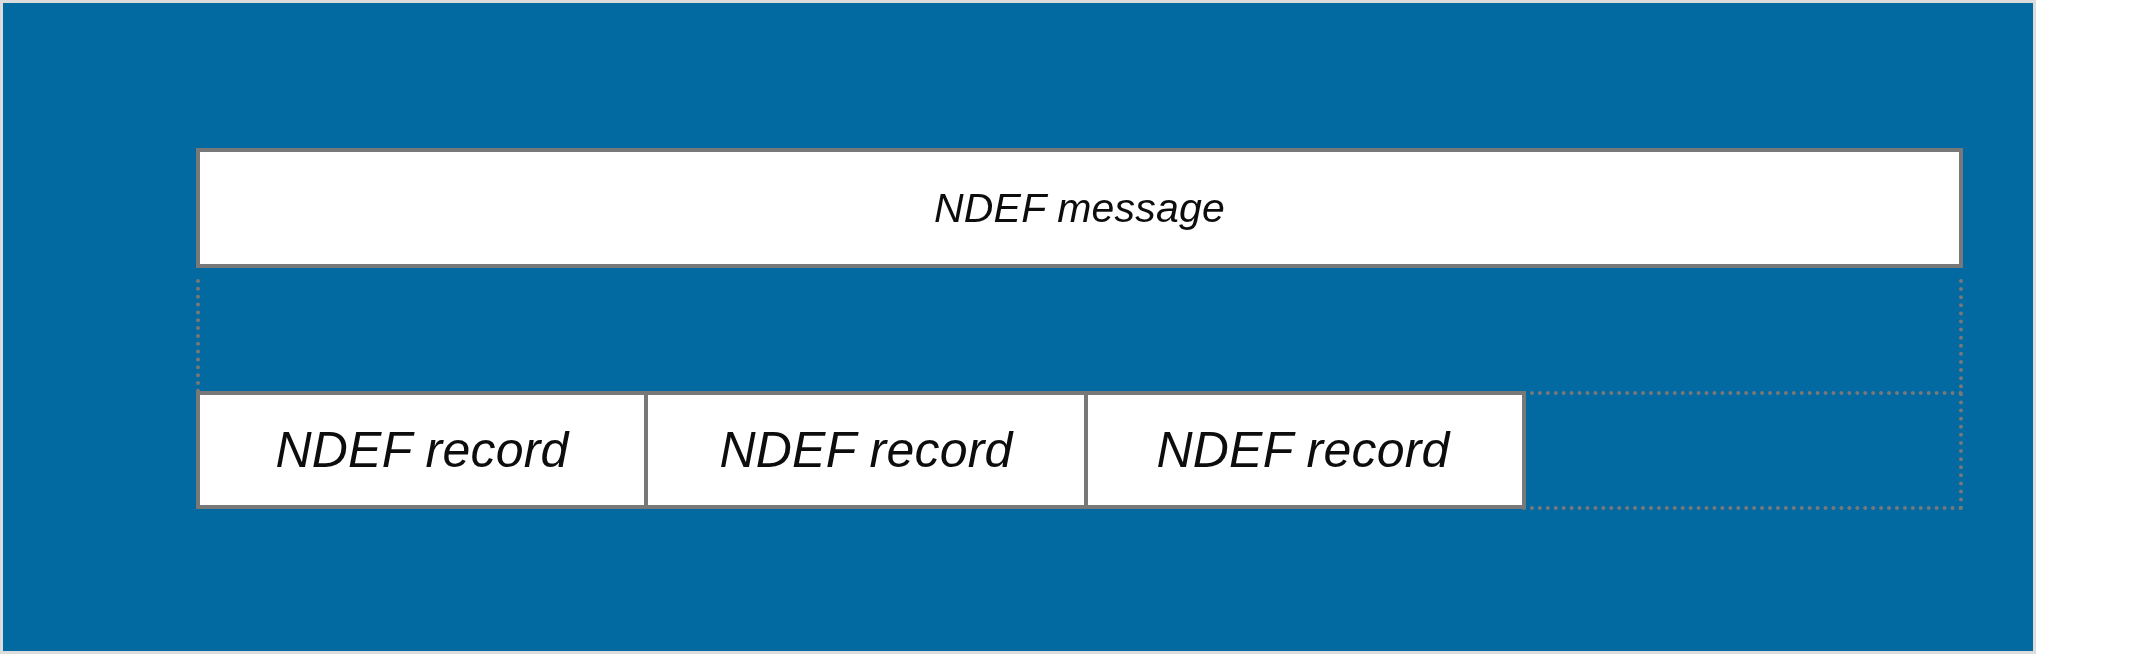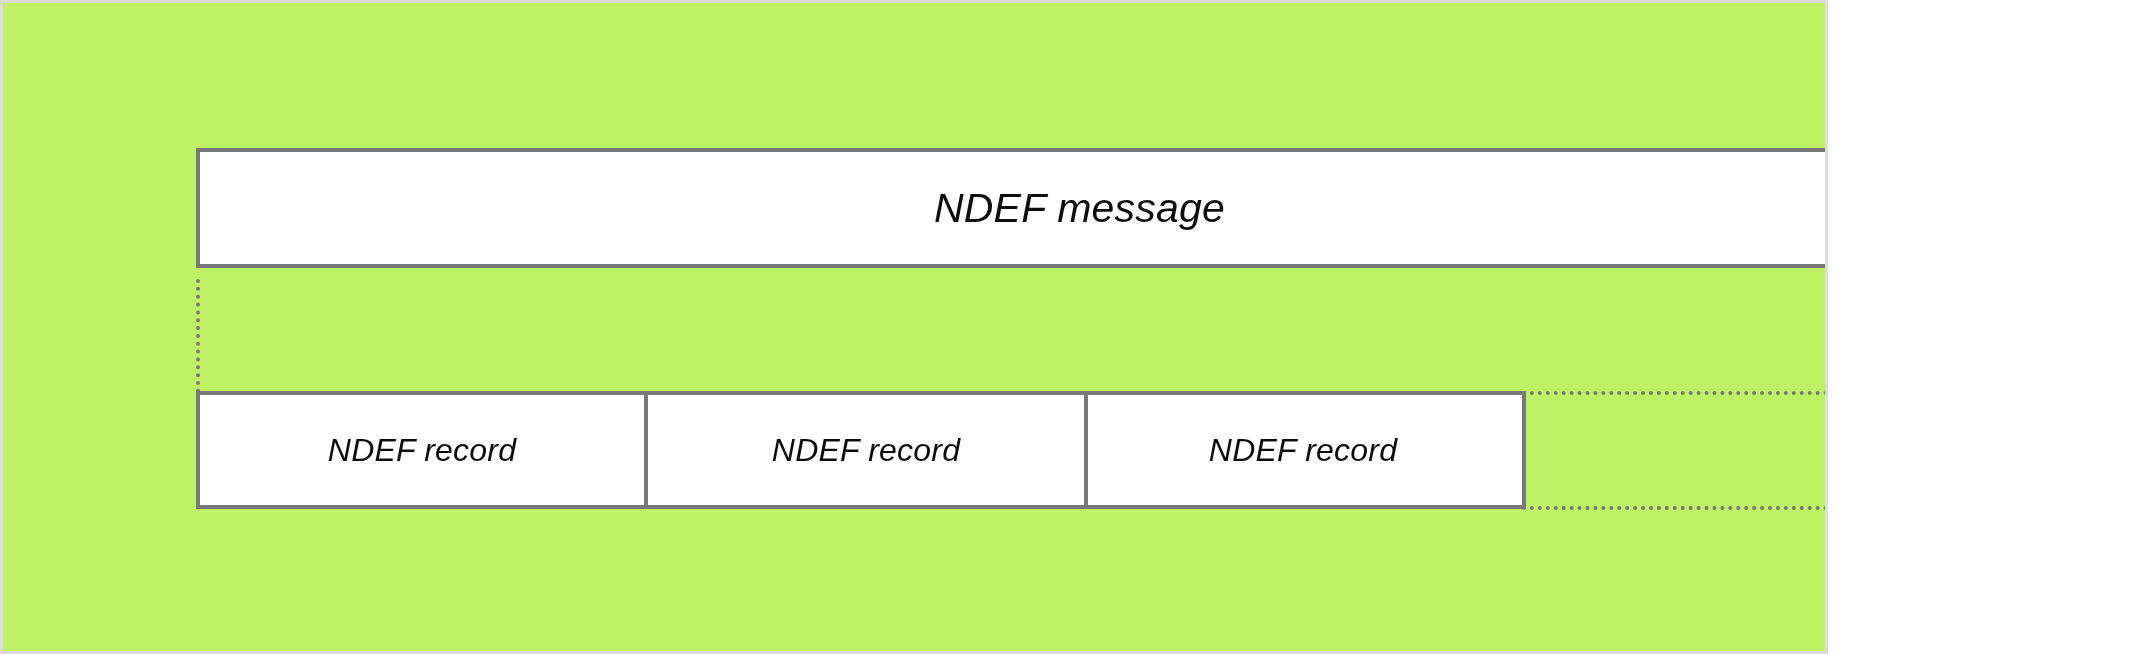--- a/index.html
+++ b/index.html
@@ -3,23 +3,23 @@
 <meta charset="utf-8">
 <style>
   html, body {
     margin: 0;
     padding: 0;
     background: #ffffff;
   }
 
   .page {
     position: relative;
-    width: 1828px;
+    width: 2036px;
     height: 654px;
-    background: #bef264;
+    background: #0369a1;
     border: 3px solid #dcdcdc;
     box-sizing: border-box;
     overflow: hidden;
     font-family: "Liberation Sans", sans-serif;
     text-decoration: underline;
   }
 
   .diagram {
     position: absolute;
     left: 0;
@@ -112,21 +112,21 @@
     background: #ffffff;
   }
 
   .record-cell.cell-0 { width: 444px; }
   .record-cell.cell-1 { width: 440px; border-left: 4px solid #787878; }
   .record-cell.cell-2 { width: 434px; border-left: 4px solid #787878; }
 
   .record-label {
     font-family: "Liberation Sans", sans-serif;
     font-style: italic;
-    font-size: 32px;
+    font-size: 50px;
     font-weight: 400;
     color: #0d0d0d;
     letter-spacing: 0.2px;
     white-space: nowrap;
   }
 </style>
 </head>
 <body>
 
 <div class="page">

